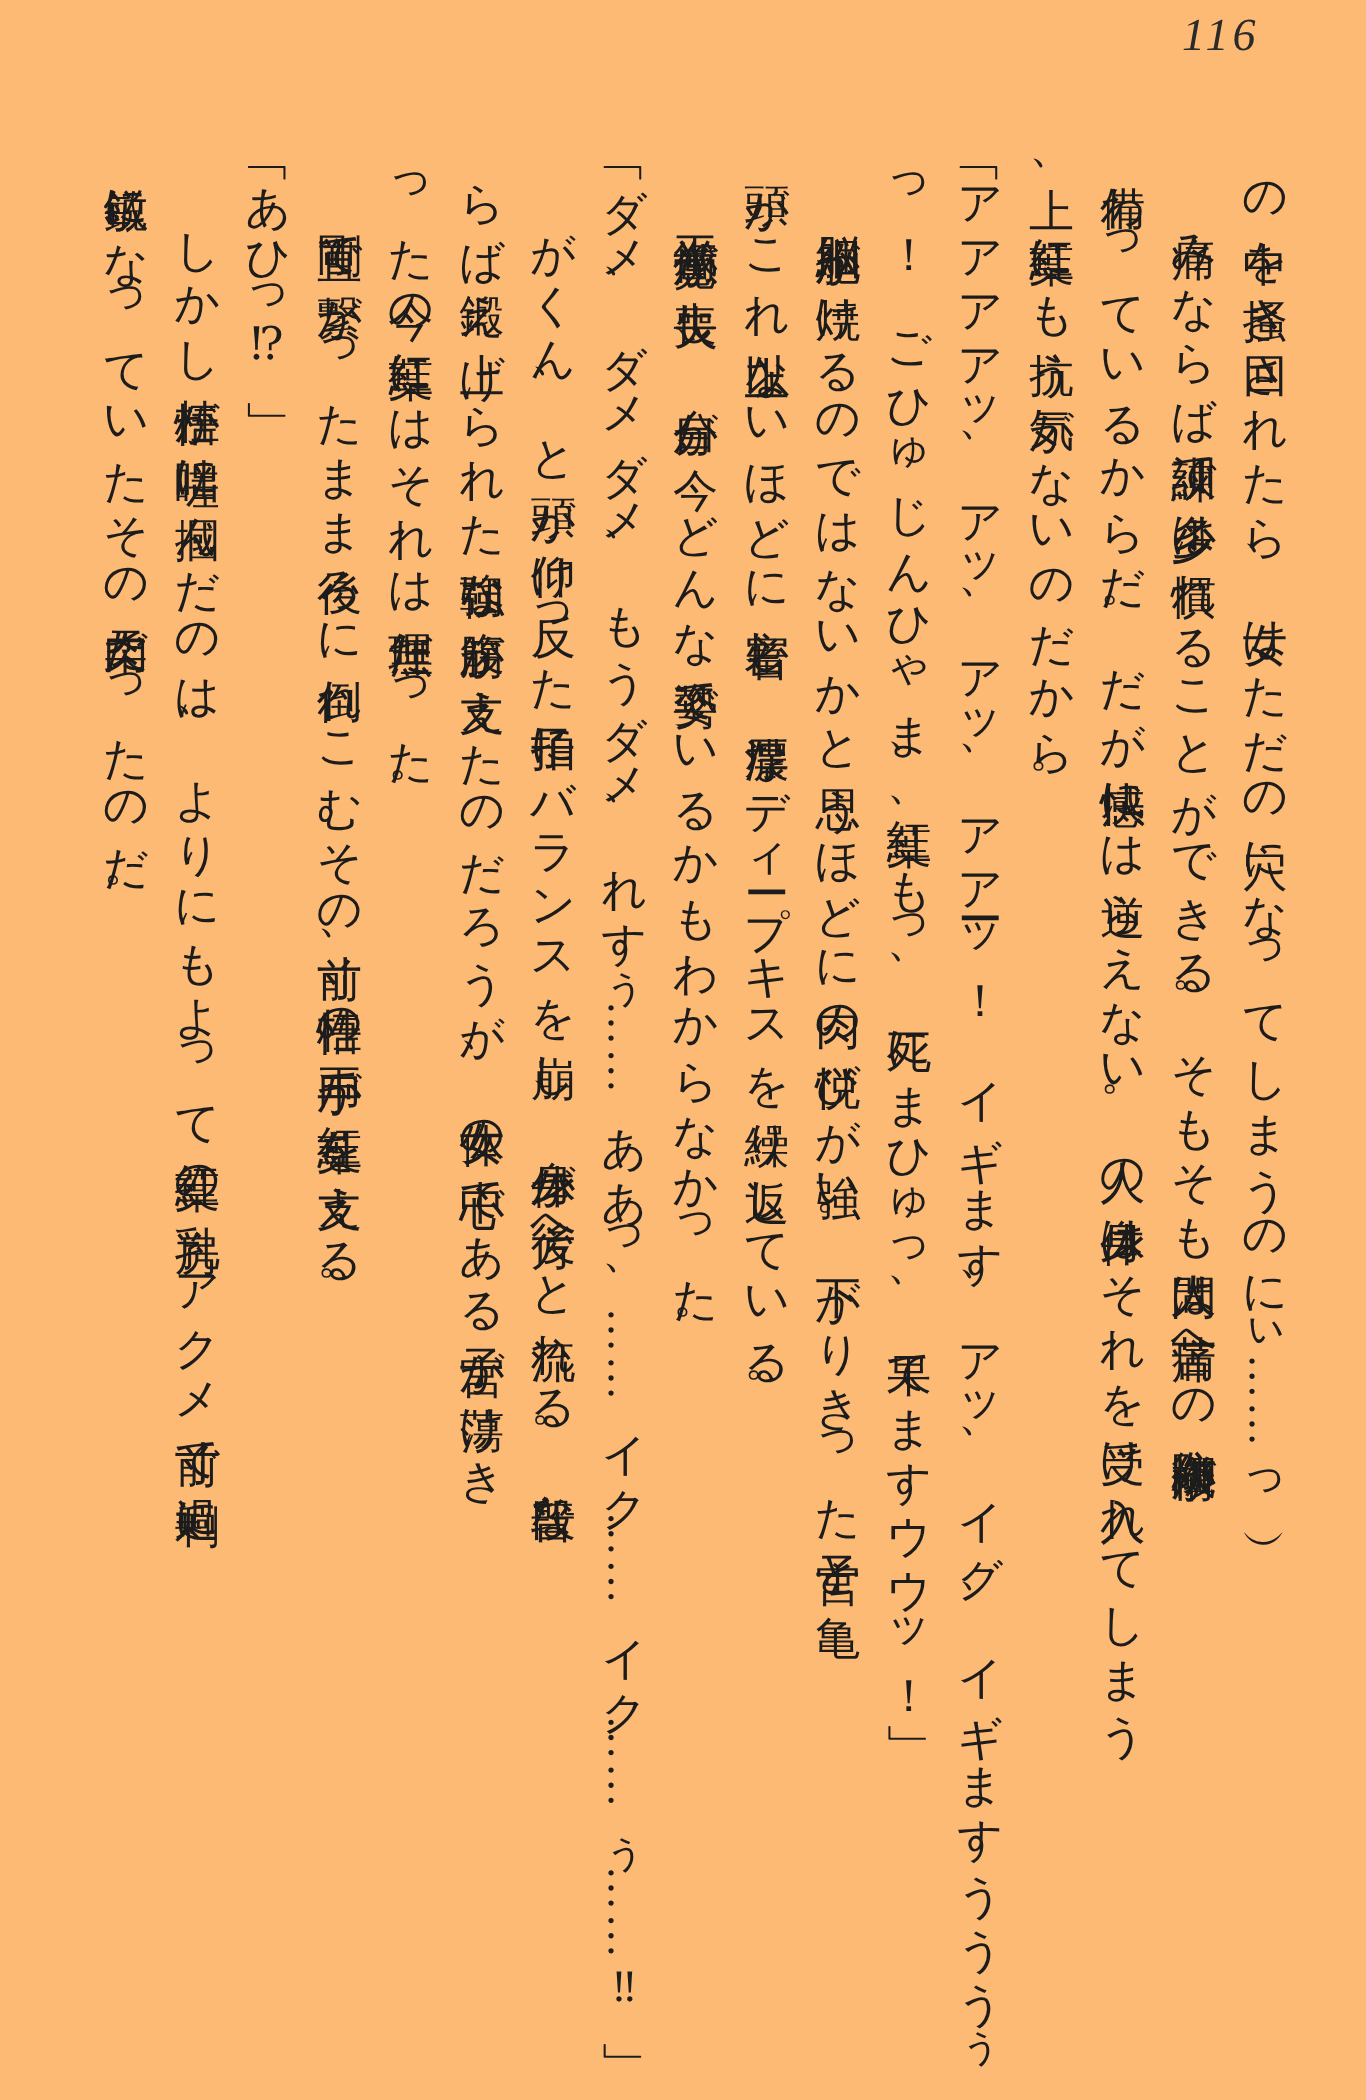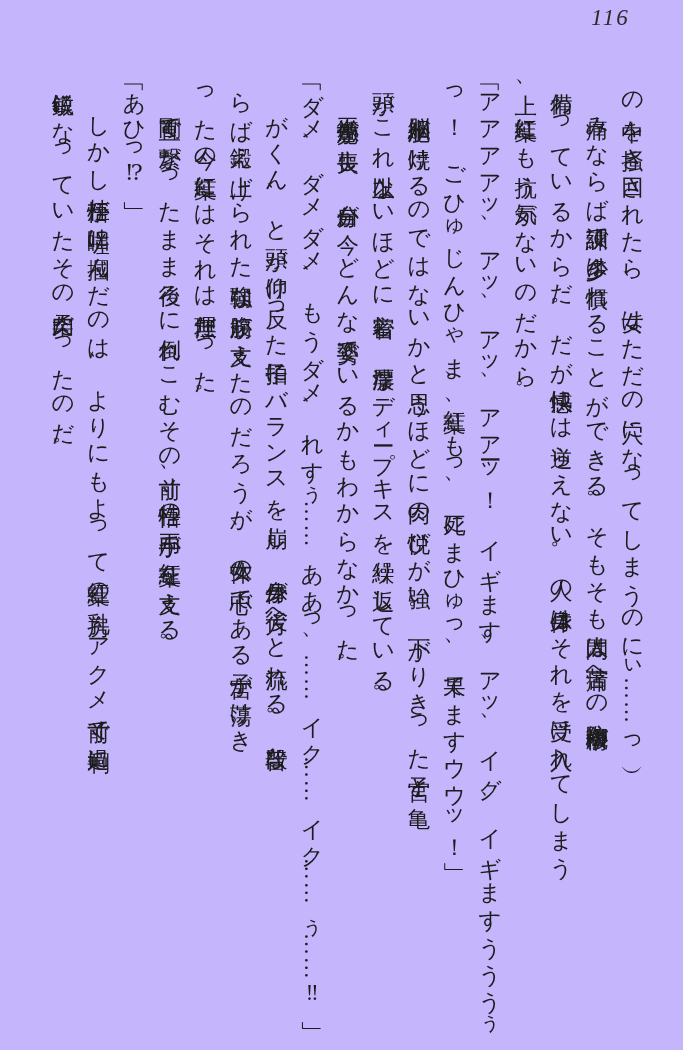--- a/index.html
+++ b/index.html
@@ -4,21 +4,21 @@
 <style>
   html, body {
     margin: 0;
     padding: 0;
     background: #ffffff;
   }
   .page {
     position: relative;
     width: 683px;
     height: 1050px;
-    background: #c4b5fd;
+    background: #fdba74;
     overflow: hidden;
     font-family: "Liberation Serif", "DejaVu Serif", serif;
   }
   .page-number {
     position: absolute;
     top: 5px;
     left: 591px;
     font-size: 23px;
     font-style: italic;
     color: #2a2a2a;

